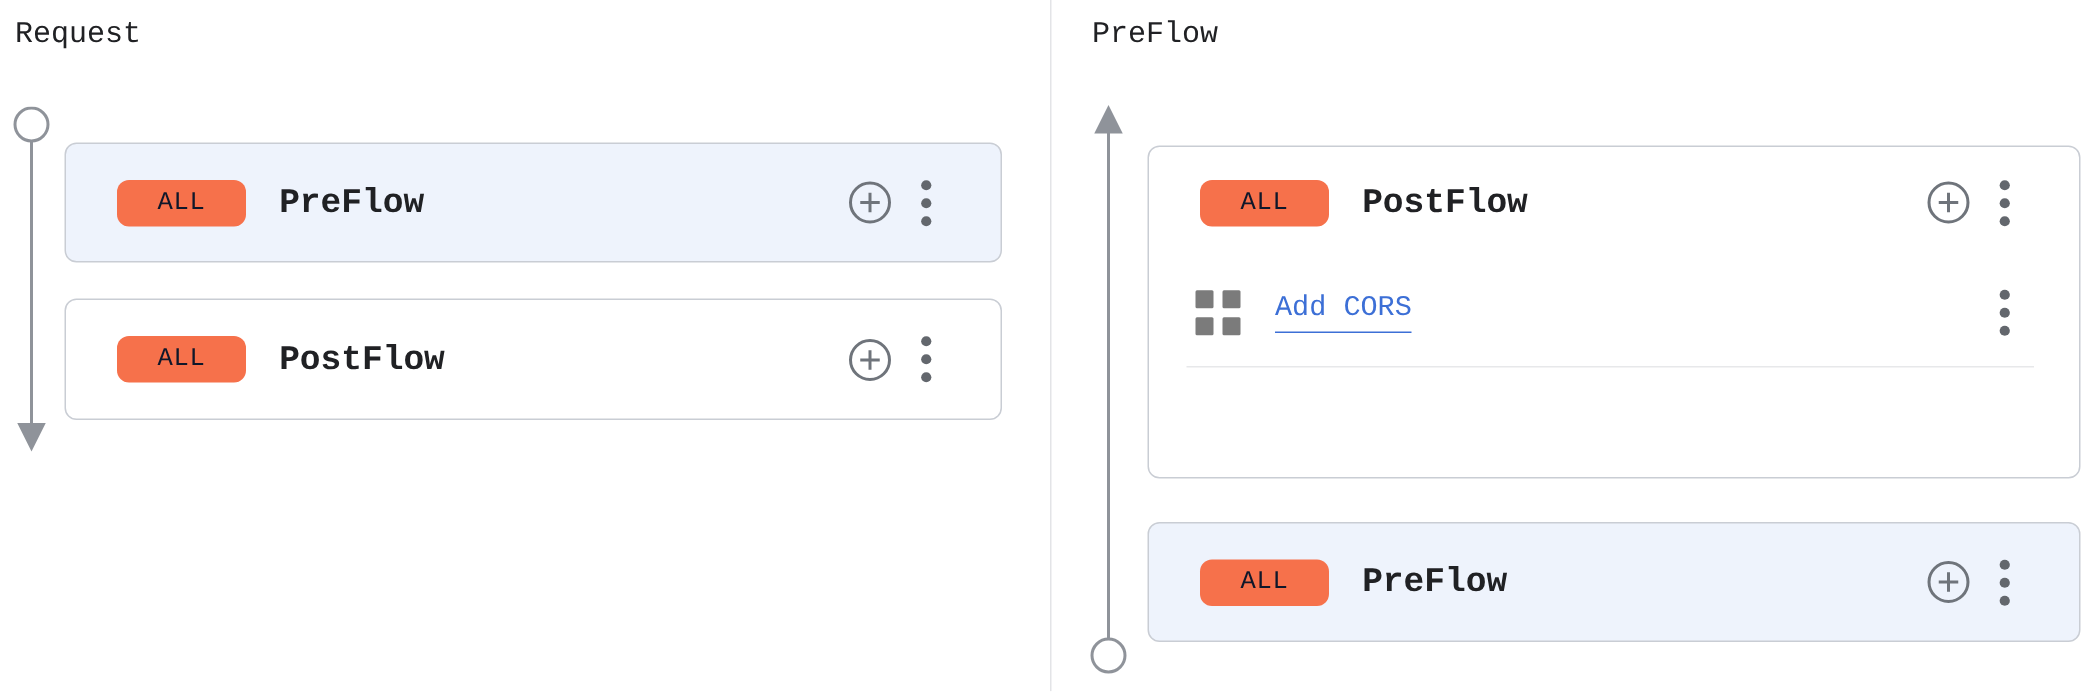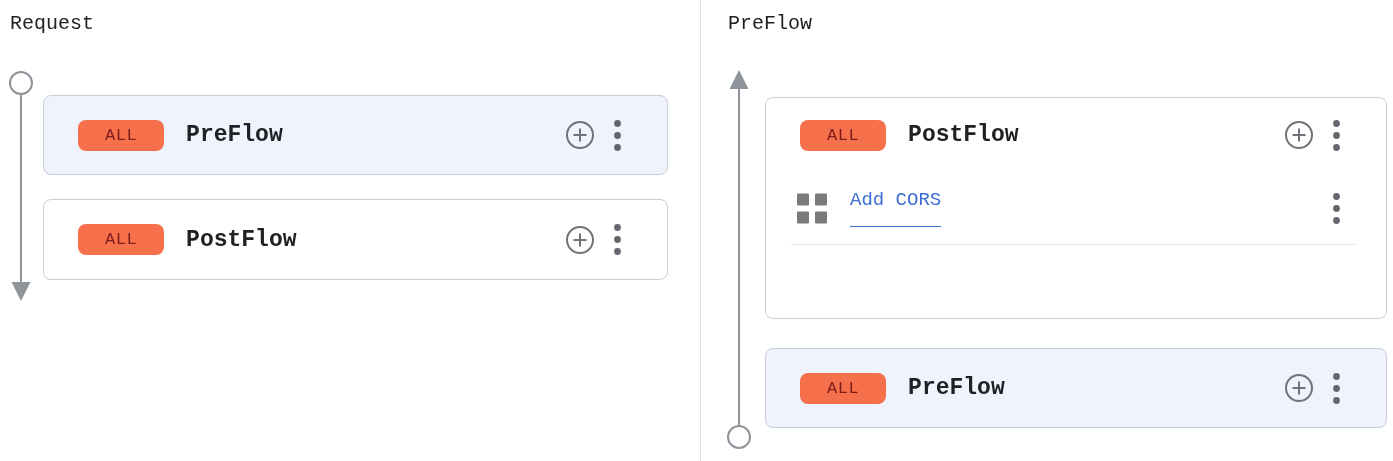--- a/index.html
+++ b/index.html
@@ -56,21 +56,21 @@
   .flow-row.full { height: 100%; }
 
   .condition-badge {
     display: inline-flex;
     align-items: center;
     justify-content: center;
     height: 31px;
     padding: 0 27px;
     border-radius: 8px;
     background: var(--badge-bg, #f6714b);
-    color: #7f1d1d;
+    color: #0f172a;
     font-size: 17px;
     letter-spacing: 0.5px;
     flex: 0 0 auto;
   }
   .flow-name {
     margin-left: 22px;
     font-size: 23px;
     font-weight: 700;
     color: var(--text, #202124);
     white-space: nowrap;
@@ -108,21 +108,21 @@
     color: var(--grid-gray, #7b7b7b);
     flex: 0 0 auto;
     display: inline-flex;
   }
   .policy-link {
     margin-left: 22px;
     font-size: 19px;
     color: var(--link, #3c6fd6);
     text-decoration: none;
     border-bottom: 1.5px solid var(--link, #3c6fd6);
-    padding-bottom: 15px;
+    padding-bottom: 5px;
     white-space: nowrap;
     cursor: pointer;
   }
 </style>
 </head>
 <body>
 
 <div class="stage">
 
   <div class="panel-divider"></div>

